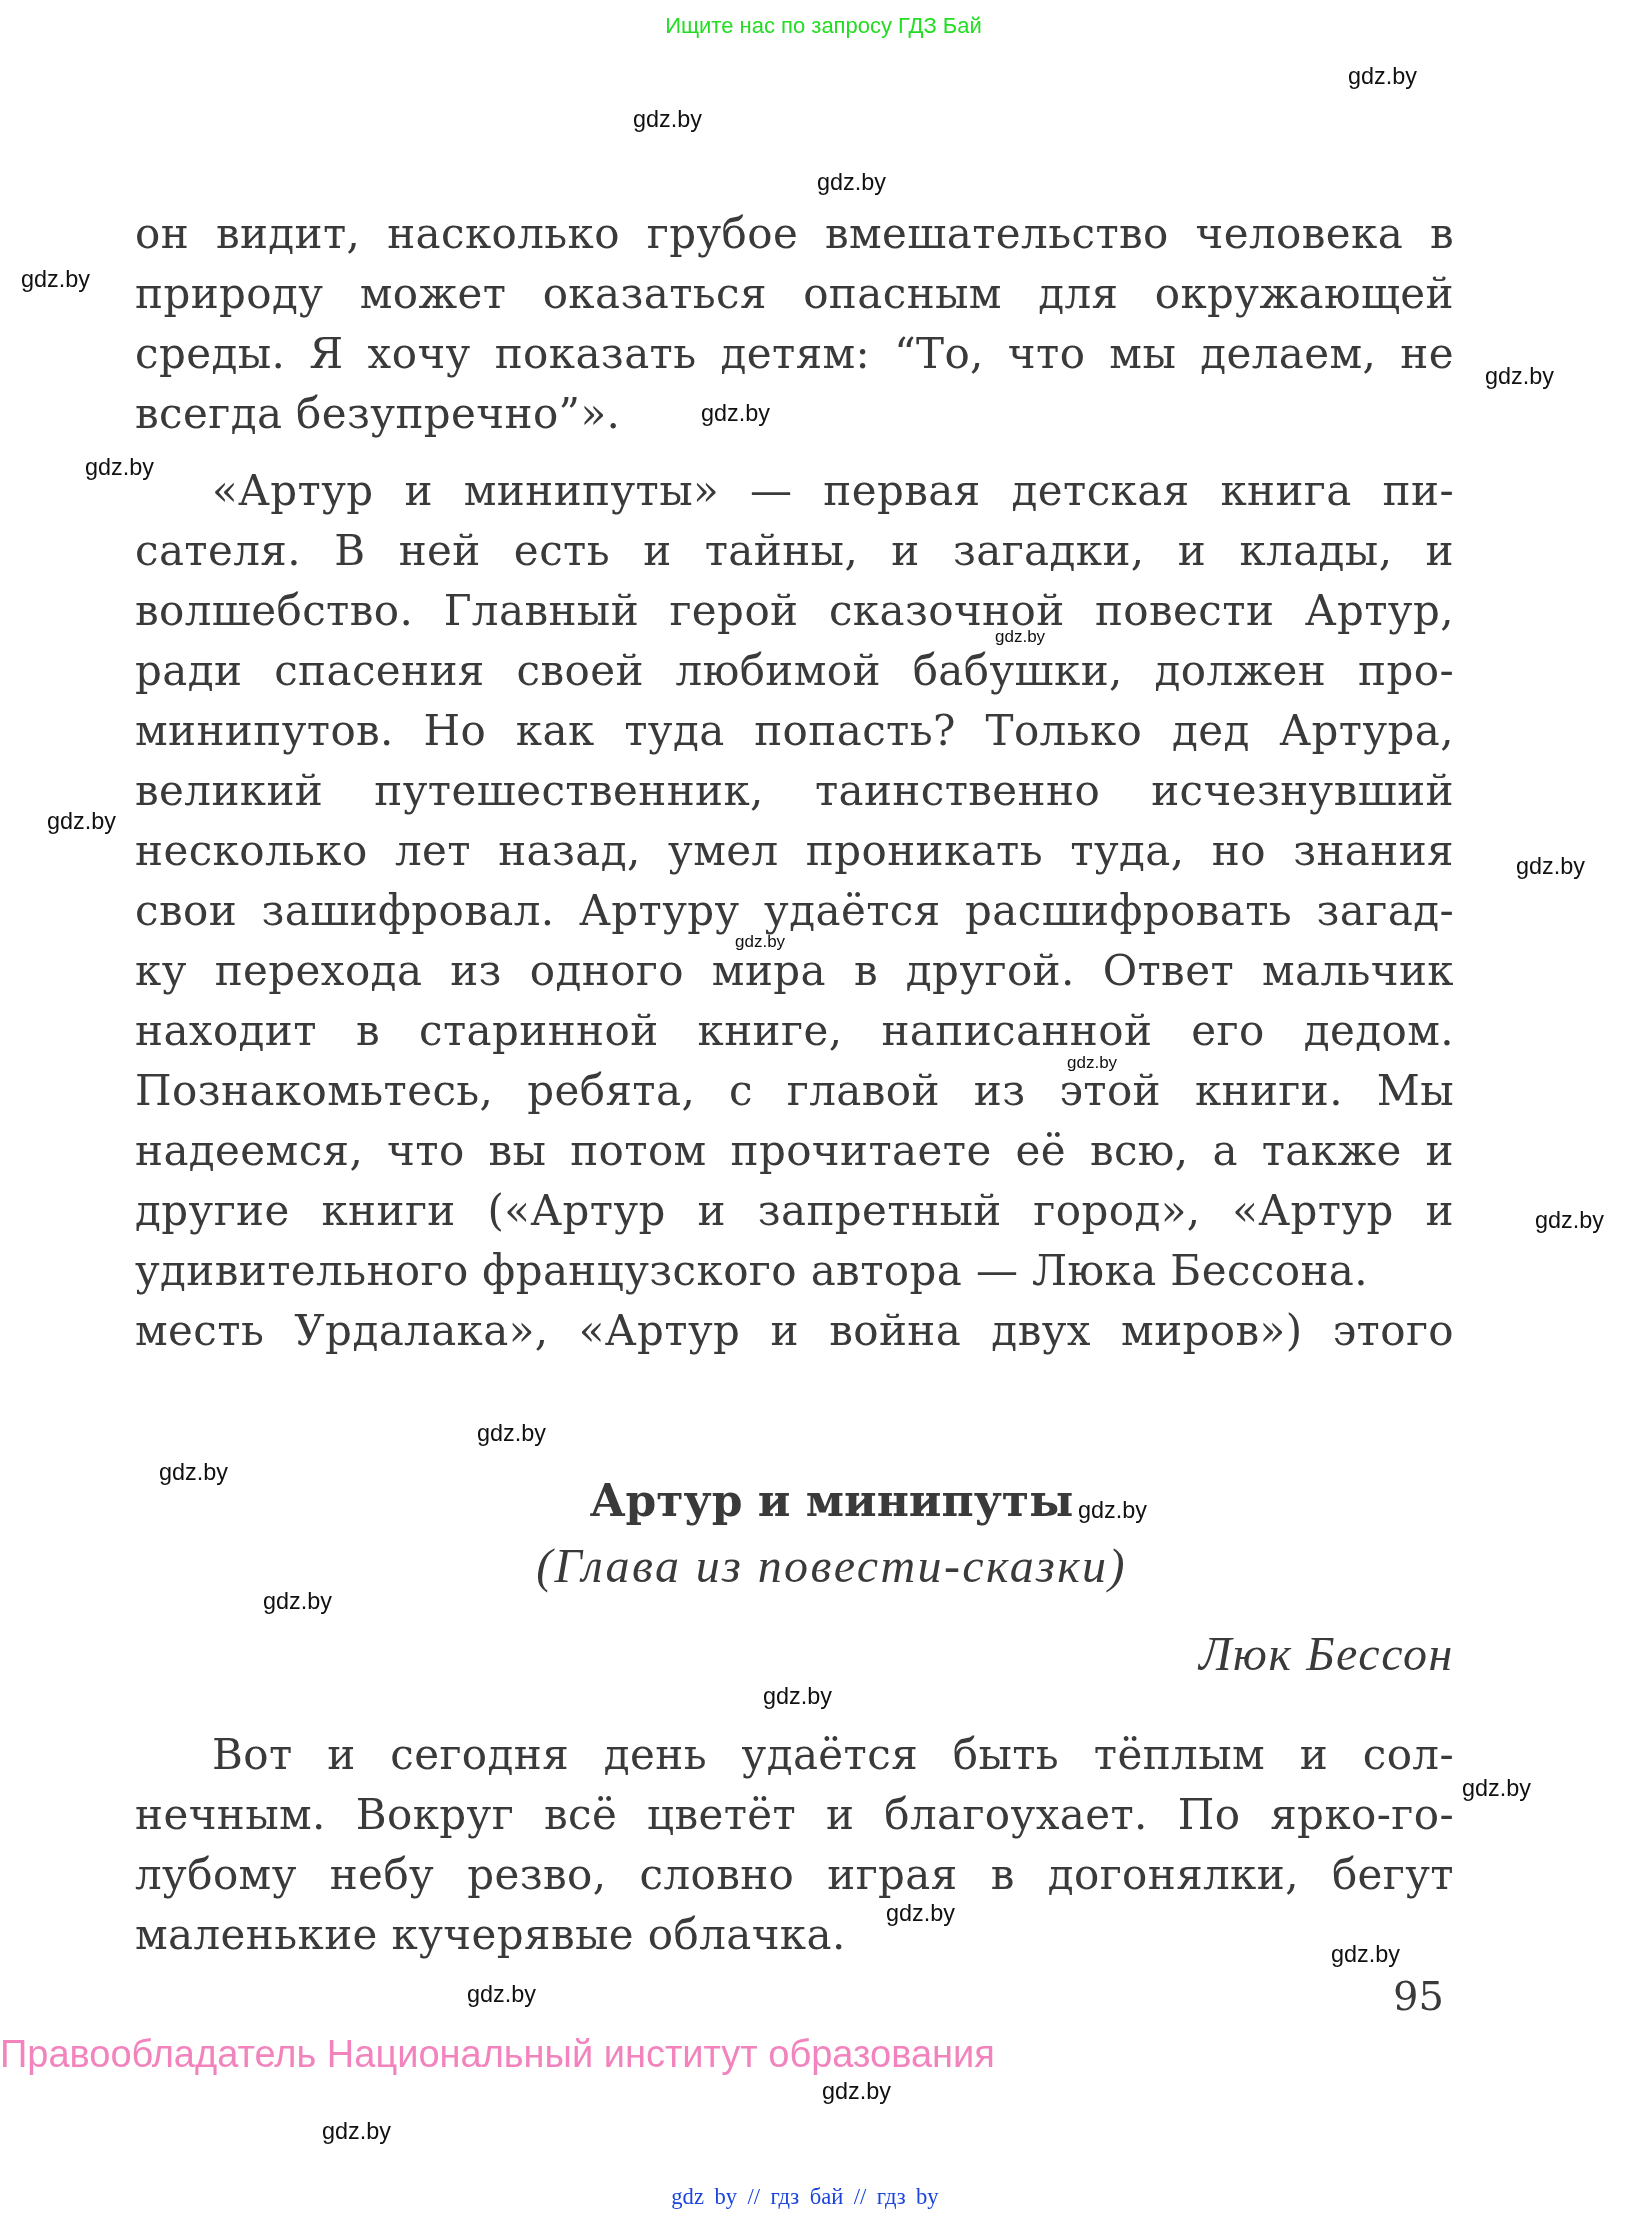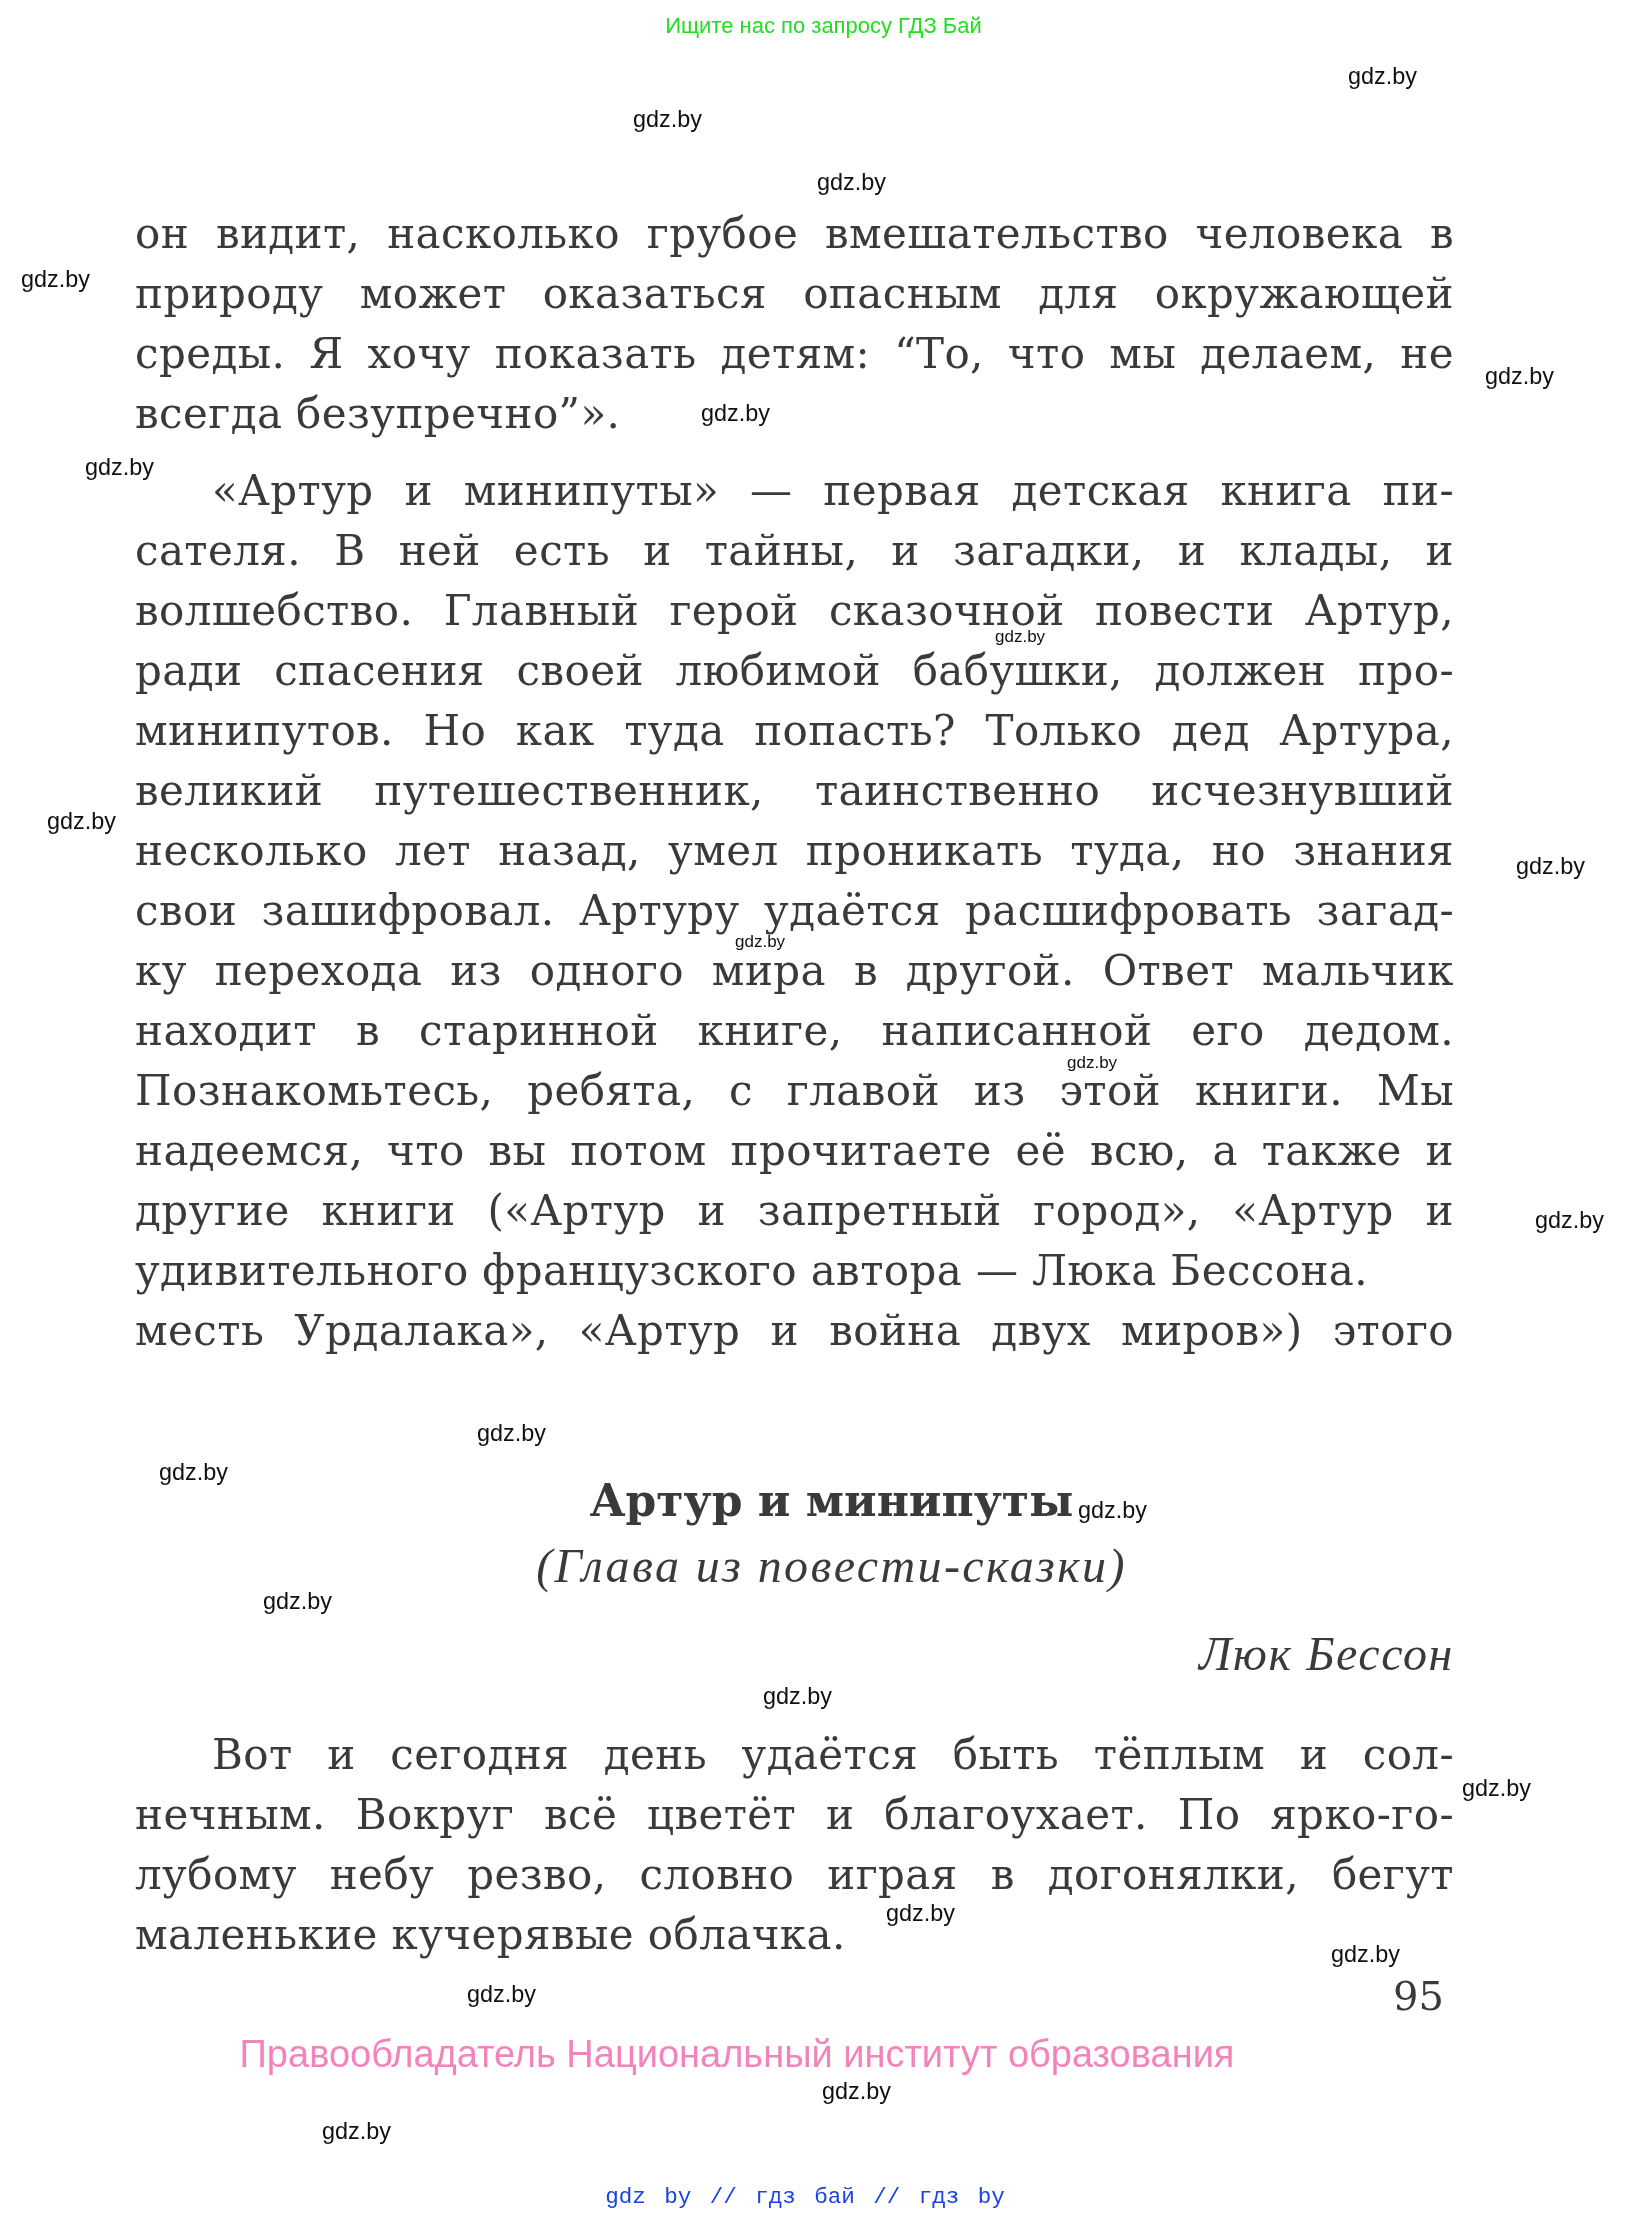--- a/index.html
+++ b/index.html
@@ -30,26 +30,26 @@
   .author {
     position: absolute; right: 193px; top: 1626px;
     font-family: "Liberation Serif", "DejaVu Serif", serif; font-style: italic;
     font-size: 48px; color: #3a3a3a; letter-spacing: 1.6px;
   }
   .page-number {
     position: absolute; left: 1393px; top: 1973px;
     font-family: "DejaVu Serif", serif; font-size: 40px; color: #3a3a3a;
   }
   .copyright {
-    position: absolute; left: 0; width: 1474px; top: 2033px; text-align: center;
+    position: absolute; left: 0; width: 1474px; top: 2033px; 
     font-family: "Liberation Sans", sans-serif; font-size: 38px; color: #f283bd;
   }
   .footer {
     position: absolute; left: 0; width: 1610px; top: 2184px; text-align: center;
-    font-family: Liberation Mono, monospace; font-size: 22.6px; color: #1a44dd;
+    font-family: Liberation Serif, serif; font-size: 22.6px; color: #1a44dd;
     word-spacing: 4.8px;
   }
   .wm {
     position: absolute; font-family: "Liberation Sans", sans-serif;
     font-size: 23.4px; color: #111111; white-space: nowrap;
   }
   .wm.small { font-size: 17px; }
 </style>
 </head>
 <body>

